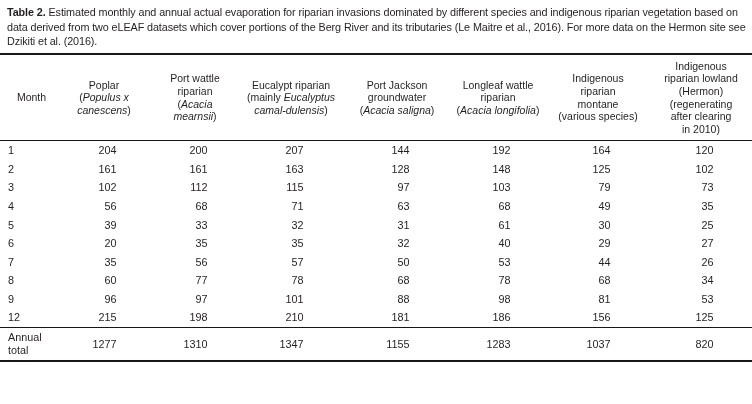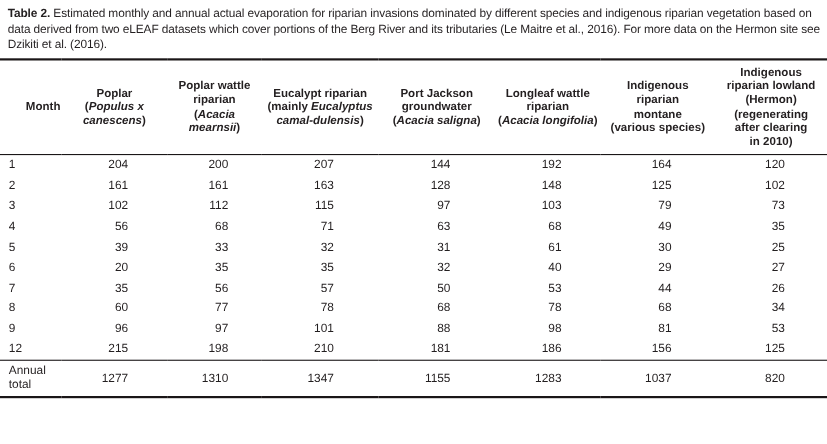--- a/index.html
+++ b/index.html
@@ -17,26 +17,26 @@
     font-size:10.8px;line-height:14.6px;letter-spacing:-0.1px;
   }
   .caption b{font-weight:bold;}
   table.evap{
     width:752px;margin-top:2px;
     border-collapse:collapse;table-layout:fixed;
     border-top:2px solid var(--rule);
     border-bottom:2px solid var(--rule);
   }
   thead th{
-    font-size:10.5px;line-height:12.6px;font-weight:bold;
+    font-size:10.5px;line-height:12.6px;font-weight:normal;
     text-align:center;vertical-align:middle;
     padding:5px 1px 5px 1px;
     border-bottom:1.2px solid var(--rule);
   }
-  thead th.month-col{text-align:right;padding-left:8px;}
+  thead th.month-col{text-align:center;padding-left:8px;}
   .hline{display:block;white-space:nowrap;}
   .it{font-style:italic;}
   tbody td{
     font-size:10.8px;line-height:13px;height:18.6px;
     padding:0 1px;text-align:center;vertical-align:middle;
   }
   tbody td.month-cell{text-align:left;padding-left:8px;}
   .num{display:inline-block;min-width:25px;text-align:right;}
   tr.annual-row td{
     border-top:1.2px solid var(--rule);
@@ -65,21 +65,21 @@
       <tr id="header-row">
           <th class="month-col">
             <span class="hline"><span>Month</span></span>
           </th>
           <th>
             <span class="hline"><span>Poplar</span></span>
             <span class="hline"><span>(</span><span class="it">Populus x</span></span>
             <span class="hline"><span class="it">canescens</span><span>)</span></span>
           </th>
           <th>
-            <span class="hline"><span>Poplar wattle</span></span>
+            <span class="hline"><span>Port wattle</span></span>
             <span class="hline"><span>riparian</span></span>
             <span class="hline"><span>(</span><span class="it">Acacia</span></span>
             <span class="hline"><span class="it">mearnsii</span><span>)</span></span>
           </th>
           <th>
             <span class="hline"><span>Eucalypt riparian</span></span>
             <span class="hline"><span>(mainly </span><span class="it">Eucalyptus</span></span>
             <span class="hline"><span class="it">camal-dulensis</span><span>)</span></span>
           </th>
           <th>

